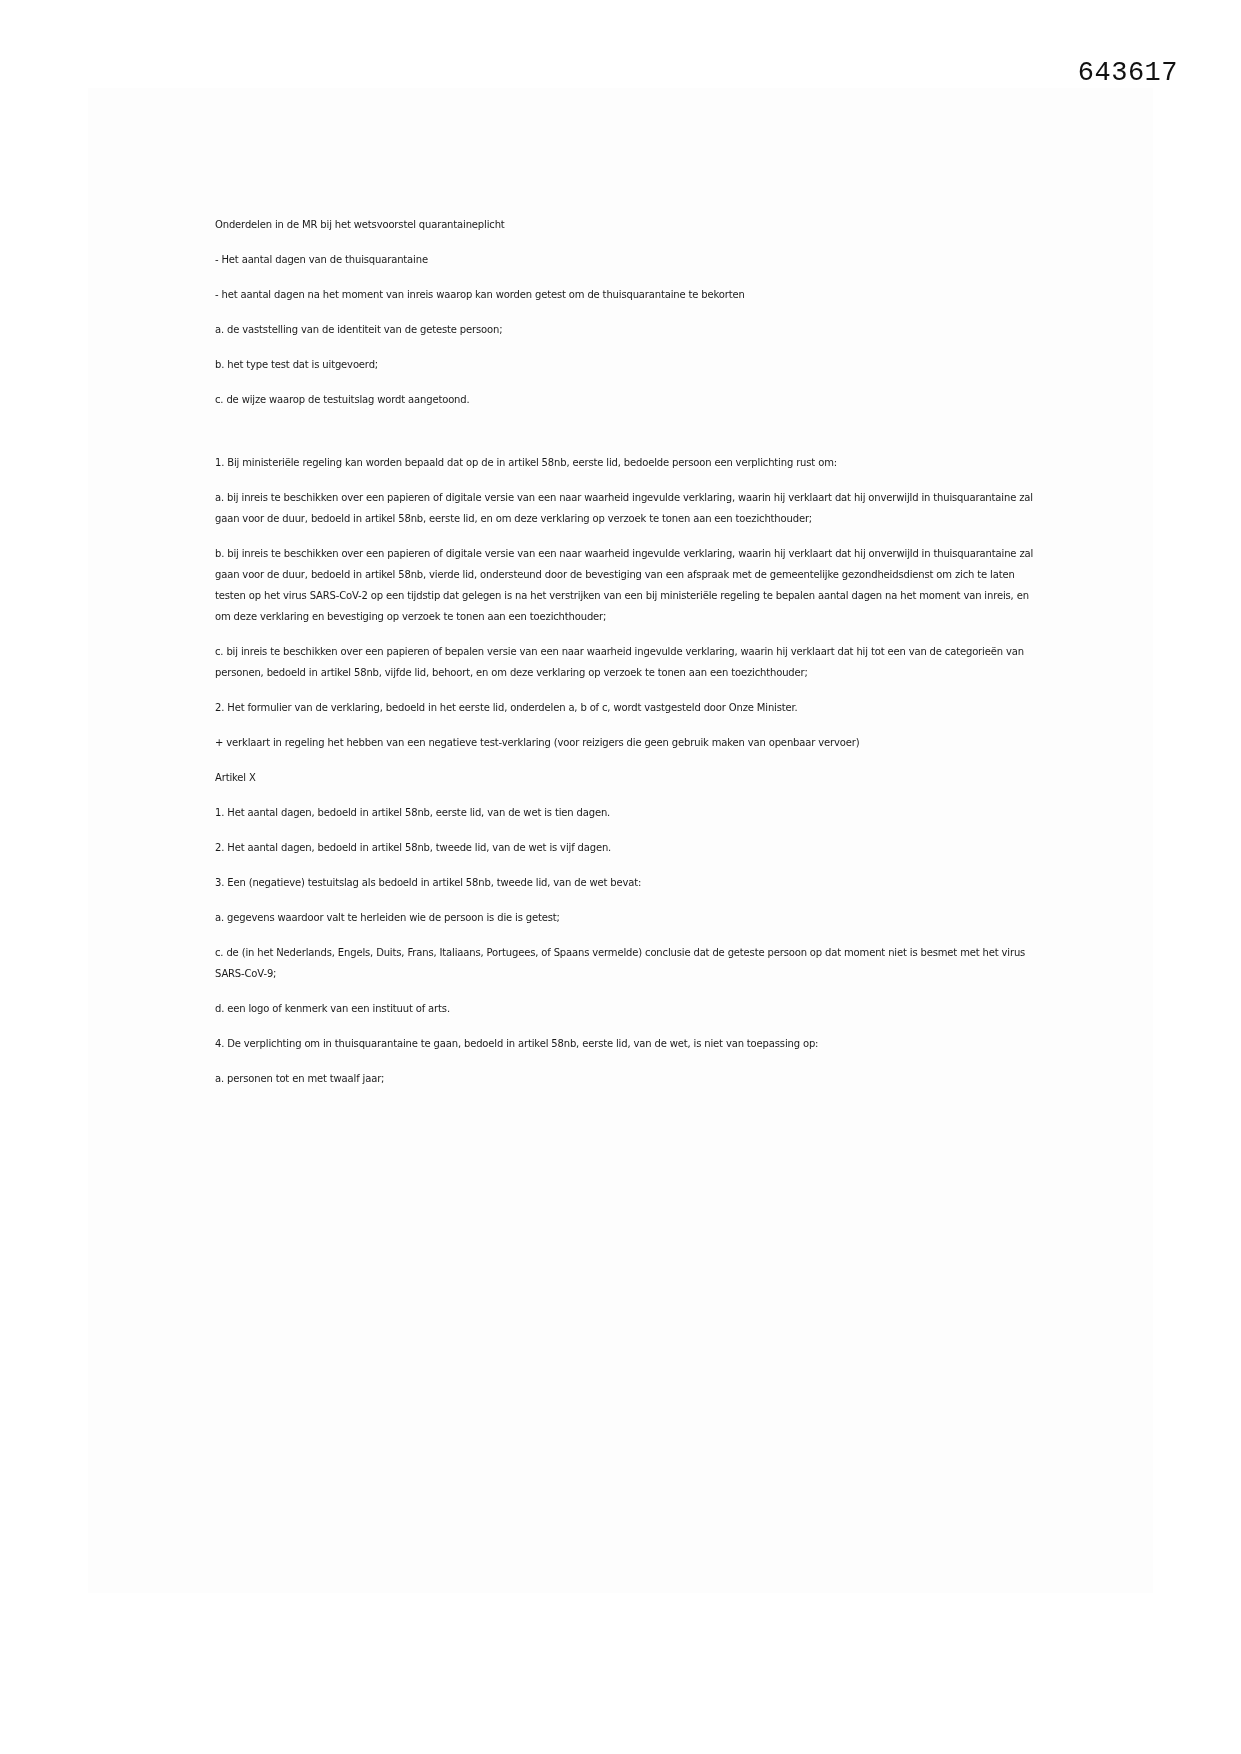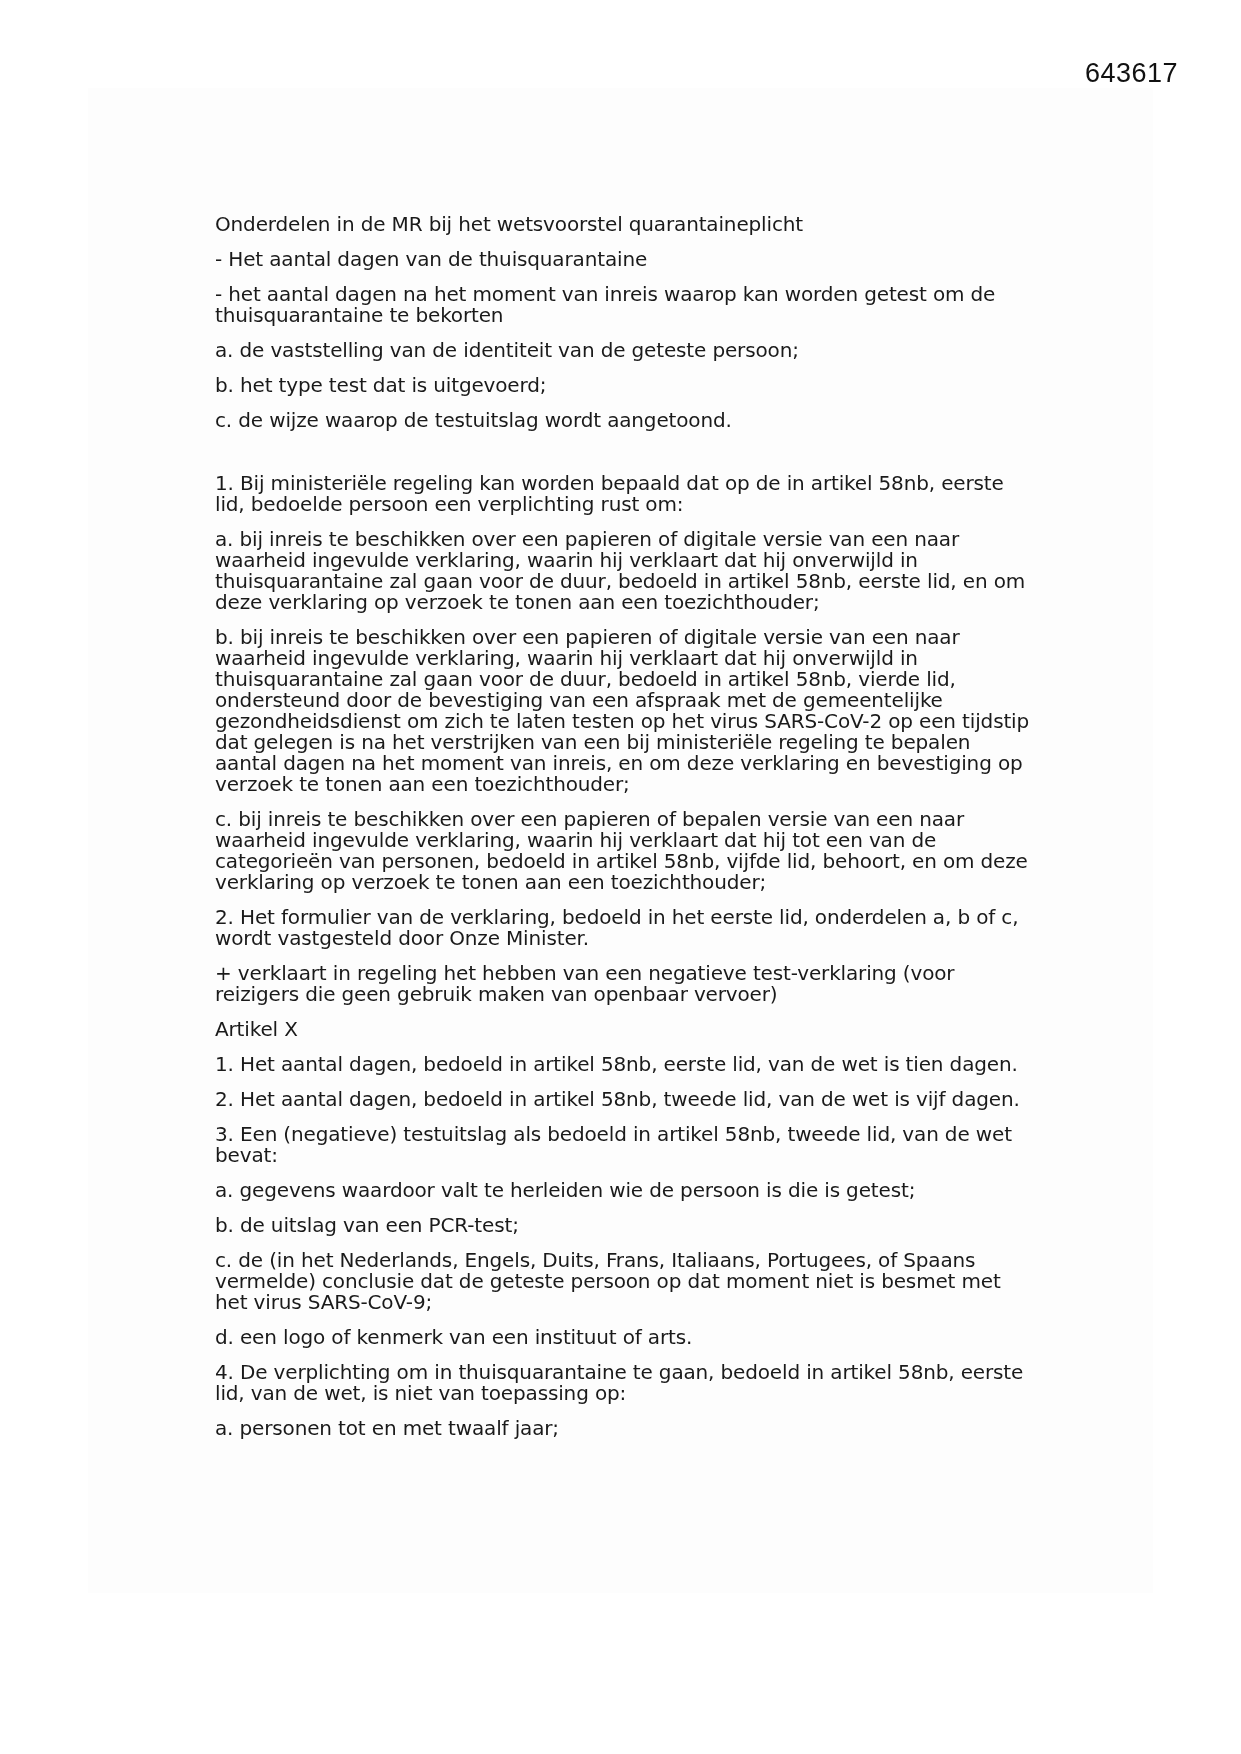--- a/index.html
+++ b/index.html
@@ -12,39 +12,39 @@
       height: 1754px;
       position: relative;
       overflow: hidden;
       font-family: "DejaVu Sans", sans-serif;
       color: #1a1a1a;
     }
     .doc-number {
       position: absolute;
       top: 58px;
       right: 63px;
-      font-family: Liberation Sans, sans-serif;
+      font-family: Liberation Mono, monospace;
       font-size: 27px;
       color: #111111;
       letter-spacing: 0.5px;
     }
     .scan-region {
       position: absolute;
       left: 88px;
       top: 88px;
       width: 1065px;
       height: 1505px;
       background: #fdfdfd;
     }
     .content {
       position: absolute;
       left: 215px;
       top: 214px;
       width: 820px;
-      font-size: 20px;
+      font-size: 10px;
       line-height: 21px;
       letter-spacing: -0.15px;
     }
     .content p {
       margin: 0 0 14px 0;
     }
     .block-gap {
       height: 28px;
     }
   </style>
@@ -76,20 +76,19 @@
     <p>2. Het formulier van de verklaring, bedoeld in het eerste lid, onderdelen a, b of c, wordt vastgesteld door Onze Minister.</p>
     <p>+ verklaart in regeling het hebben van een negatieve test-verklaring (voor reizigers die geen gebruik maken van openbaar vervoer)</p>
   </section>
 
   <section>
     <p>Artikel X</p>
     <p>1. Het aantal dagen, bedoeld in artikel 58nb, eerste lid, van de wet is tien dagen.</p>
     <p>2. Het aantal dagen, bedoeld in artikel 58nb, tweede lid, van de wet is vijf dagen.</p>
     <p>3. Een (negatieve) testuitslag als bedoeld in artikel 58nb, tweede lid, van de wet bevat:</p>
     <p>a. gegevens waardoor valt te herleiden wie de persoon is die is getest;</p>
-    <p>b. de uitslag van een PCR-test;</p>
     <p>c. de (in het Nederlands, Engels, Duits, Frans, Italiaans, Portugees, of Spaans vermelde) conclusie dat de geteste persoon op dat moment niet is besmet met het virus SARS-CoV-9;</p>
     <p>d. een logo of kenmerk van een instituut of arts.</p>
     <p>4. De verplichting om in thuisquarantaine te gaan, bedoeld in artikel 58nb, eerste lid, van de wet, is niet van toepassing op:</p>
     <p>a. personen tot en met twaalf jaar;</p>
   </section>
 
 </div>
 
 </body></html>

